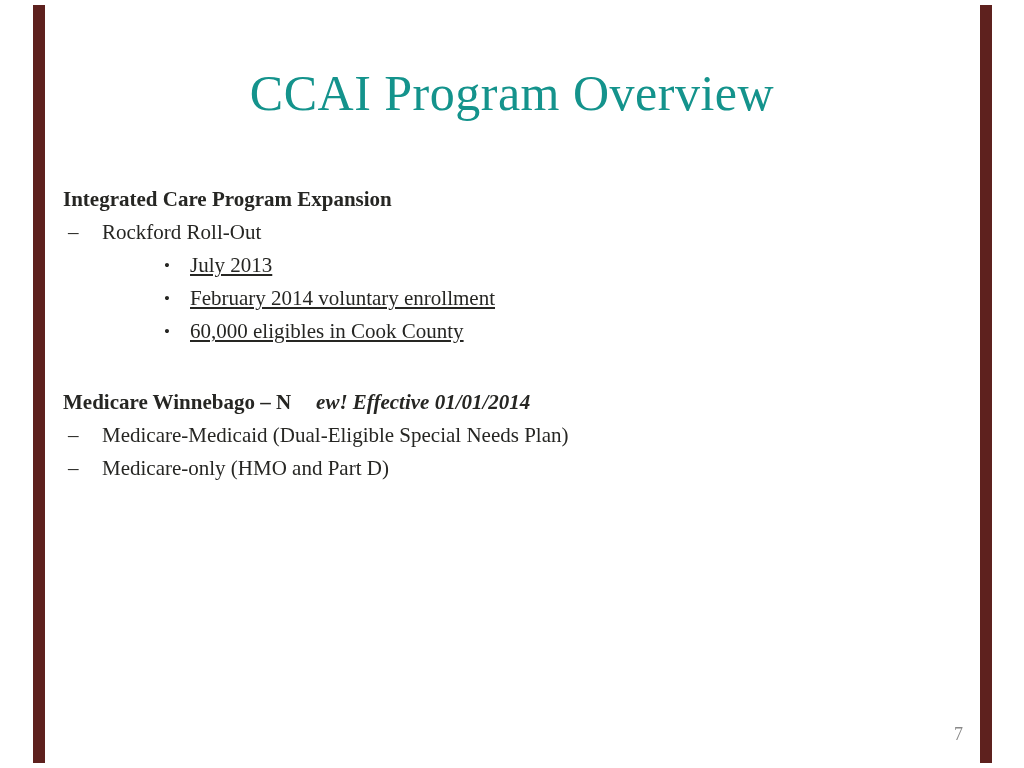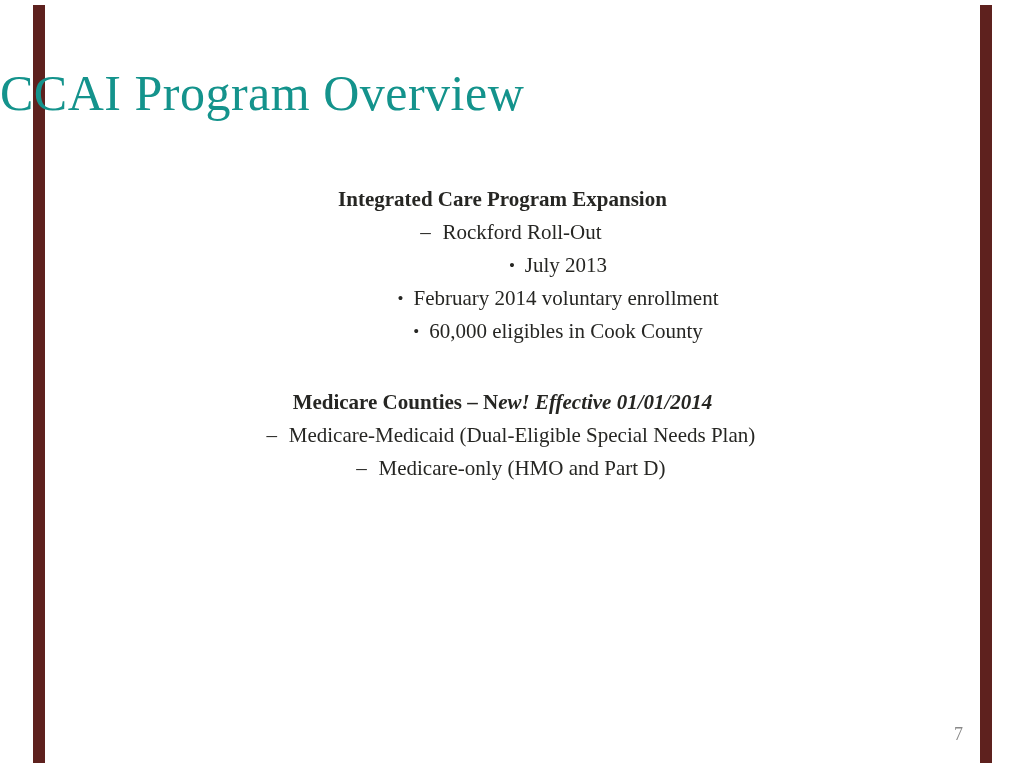--- a/index.html
+++ b/index.html
@@ -23,52 +23,52 @@
     width: 12px;
     background: #5E211E;
   }
   .accent-bar.left  { left: 33px; }
   .accent-bar.right { right: 32px; }
   .title {
     position: absolute;
     top: 64px;
     left: 0;
     width: 100%;
+    text-align: center;
     font-size: 50px;
     font-weight: 400;
     color: #14938C;
     letter-spacing: 0.5px;
   }
   .body-content {
     position: absolute;
     top: 183px;
     left: 0;
     width: 942px;
-    text-align: center;
   }
   .line {
     height: 33px;
     line-height: 33px;
     font-size: 21px;
     white-space: nowrap;
   }
   .line.heading {
     padding-left: 63px;
     font-weight: 700;
   }
   .line.lvl1 { padding-left: 68px; }
-  .line.lvl2 { padding-left: 164px; }
+  .line.lvl2 { padding-left: 164px; text-decoration: underline; }
   .marker {
     display: inline-block;
     color: #262623;
   }
   .lvl1 .marker { width: 34px; }
   .lvl2 .marker { width: 26px; font-size: 17px; vertical-align: 1px; }
   .section2-heading { margin-top: 38px; }
-  .italic { font-style: italic; }
+  .italic { font-style: italic; margin-left: 25px; }
   .page-number {
     position: absolute;
     right: 61px;
     top: 724px;
     font-size: 18px;
     color: #898989;
   }
 </style>
 </head>
 <body>
@@ -88,21 +88,21 @@
 
     <div class="line lvl2"><span class="marker">•</span><span>July 2013</span></div>
 
 
 
     <div class="line lvl2"><span class="marker">•</span><span>February 2014 voluntary enrollment</span></div>
 
 
     <div class="line lvl2"><span class="marker">•</span><span>60,000 eligibles in Cook County</span></div>
 
-    <div class="line heading section2-heading"><span>Medicare Counties – N</span><span class="italic">ew! Effective 01/01/2014</span></div>
+    <div class="line heading section2-heading"><span>Medicare Winnebago – N</span><span class="italic">ew! Effective 01/01/2014</span></div>
 
     <div class="line lvl1"><span class="marker">–</span><span>Medicare-Medicaid (Dual-Eligible Special Needs Plan)</span></div>
 
     <div class="line lvl1"><span class="marker">–</span><span>Medicare-only (HMO and Part D)</span></div>
 
   </div>
 
   <div class="page-number">7</div>
 
 </div>

